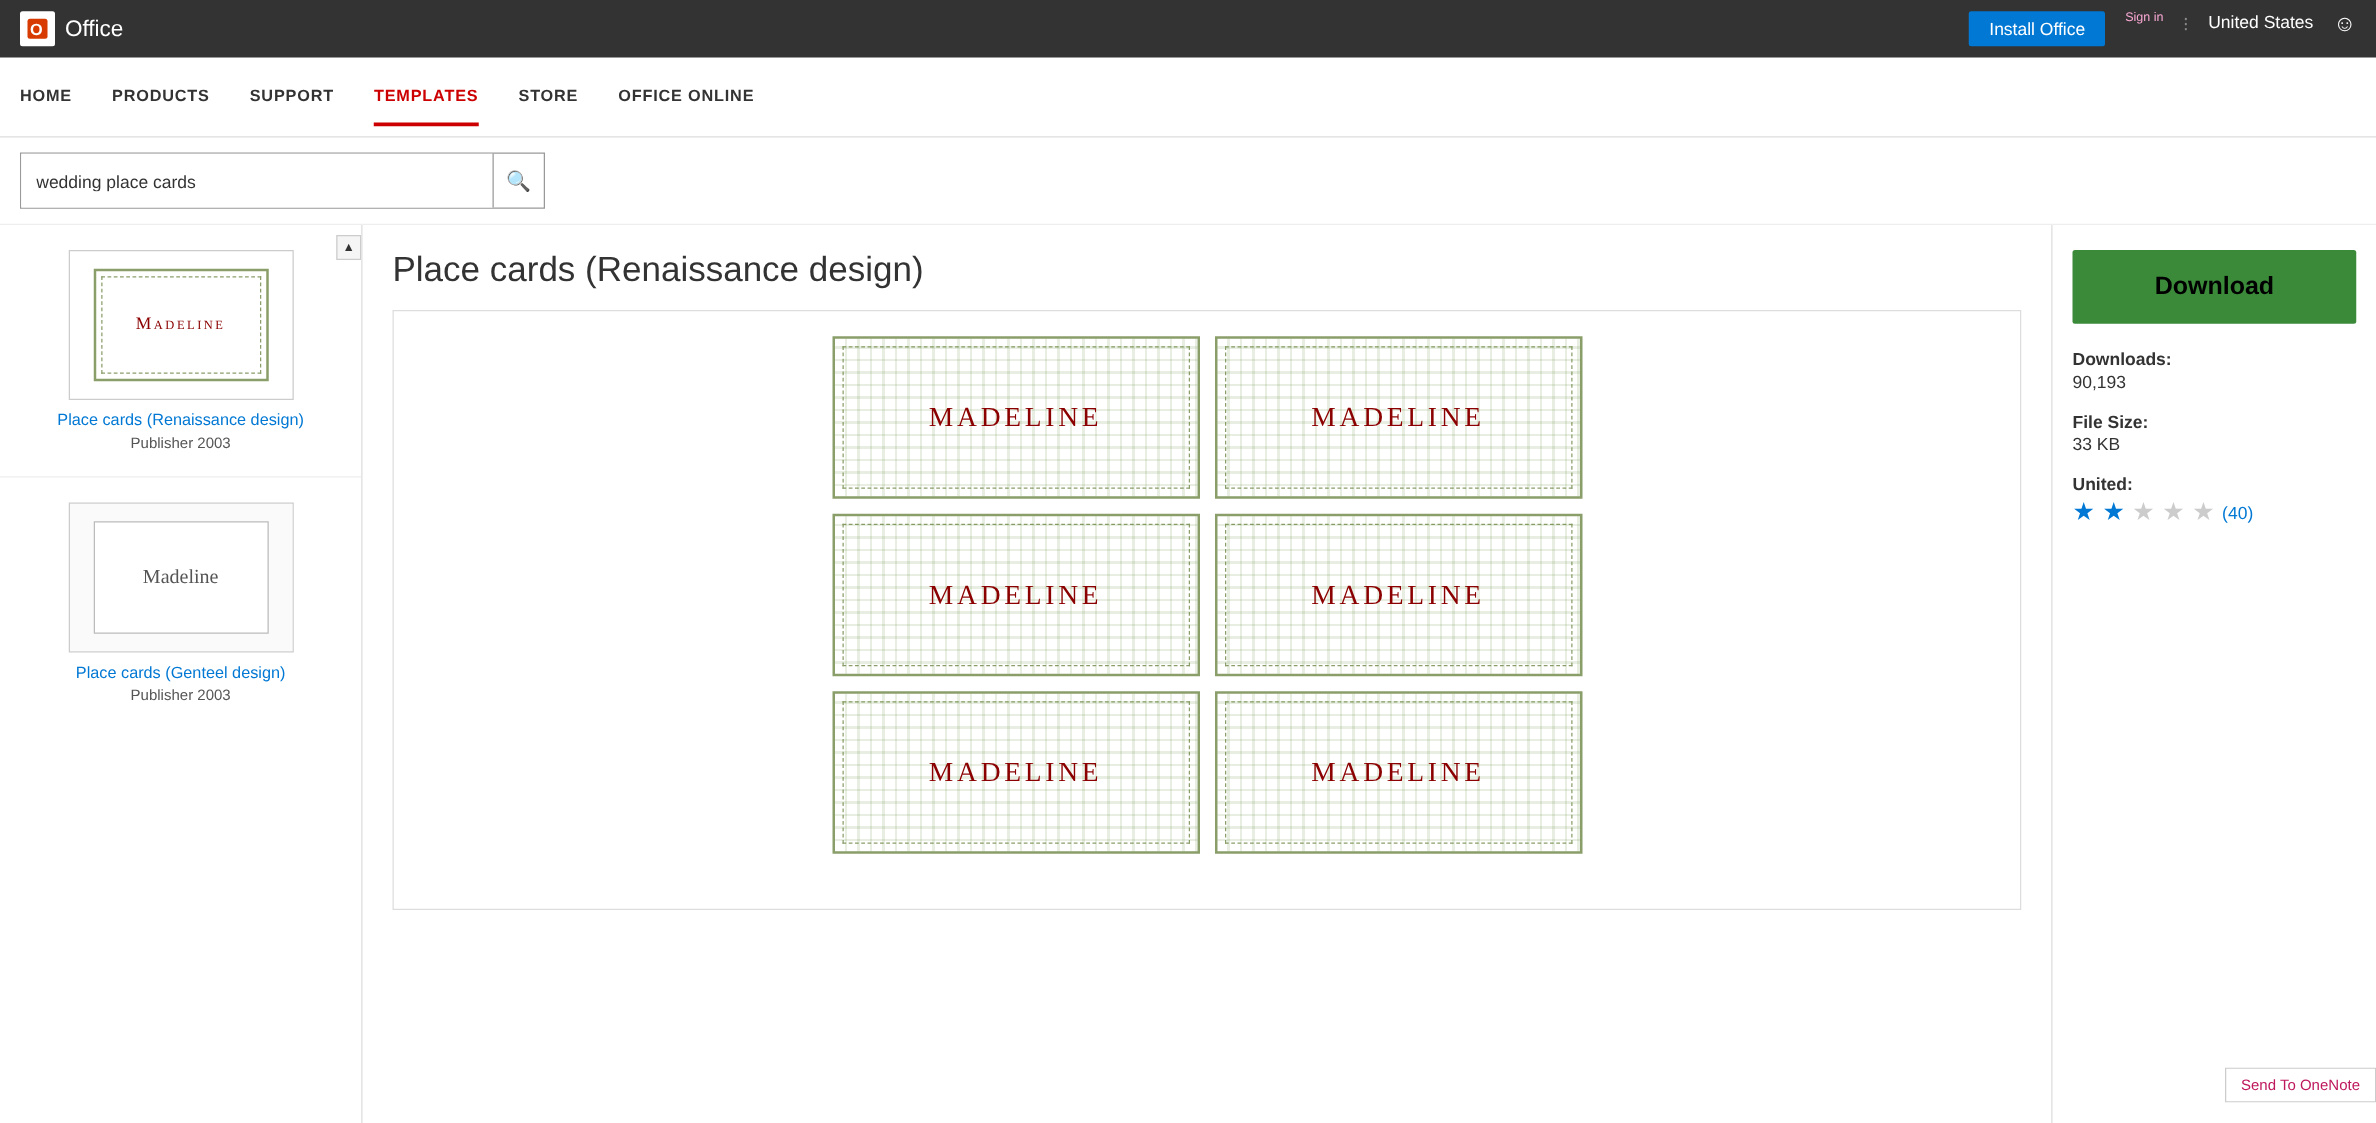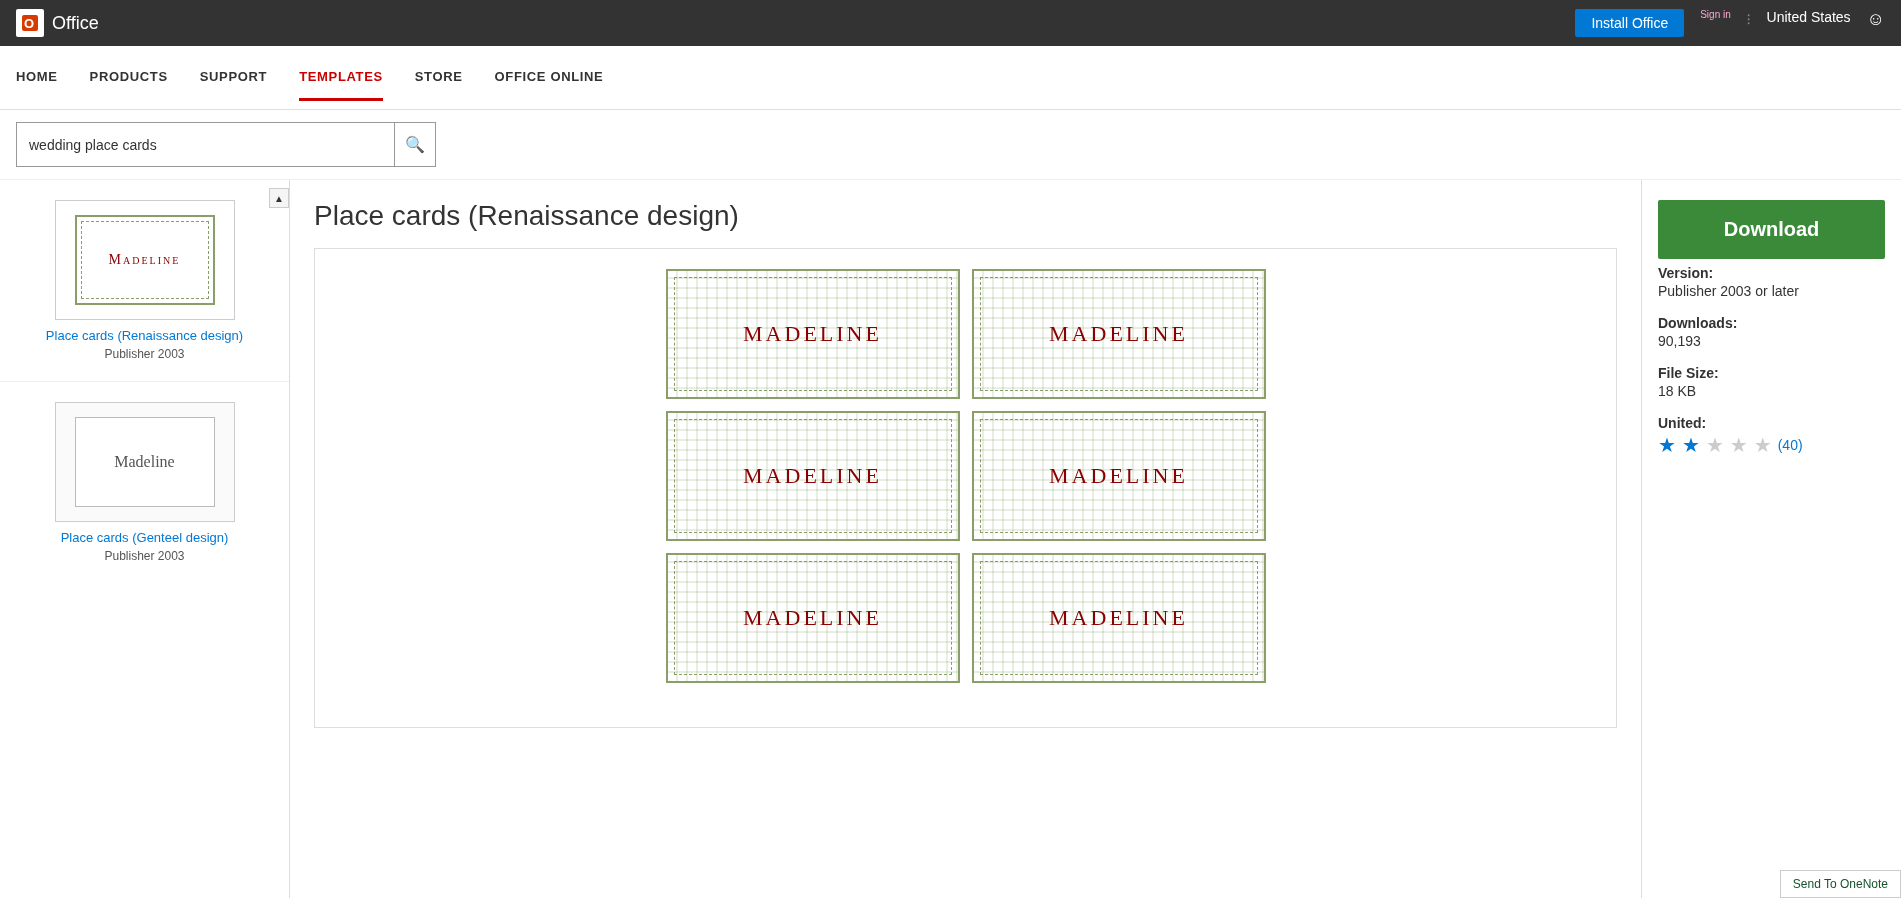--- a/index.html
+++ b/index.html
@@ -281,53 +281,53 @@
     }
 
     
     .right-panel {
       width: 260px;
       padding: 20px 16px;
       border-left: 1px solid #ddd;
     }
     .download-btn {
       background: #3a8a3a;
-      color: #ffffff;
+      color: #000000;
       border: none;
       width: 100%;
       padding: 18px 0;
       font-size: 20px;
       font-weight: 600;
       cursor: pointer;
       border-radius: 2px;
-      margin-bottom: 6px;
+      margin-bottom: 20px;
     }
     .meta-section { margin-bottom: 16px; }
     .meta-label { font-size: 14px; font-weight: 600; color: #333; margin-bottom: 2px; }
     .meta-value { font-size: 14px; color: #333; }
 
     
     .stars-wrap { display: flex; align-items: center; gap: 6px; }
     .star {
       font-size: 20px;
       color: #0078d4;
     }
     .star.empty { color: #ccc; }
     .rating-count { color: #0078d4; font-size: 14px; cursor: pointer; }
 
     .send-to-onenote-btn {
       position: fixed;
-      bottom: 0;
+      bottom: 16px;
       right: 0;
       background: #fff;
       border: 1px solid #ccc;
       padding: 6px 12px;
       font-size: 12px;
       cursor: pointer;
-      color: #14532d;
+      color: #be185d;
     }
   </style>
 </head>
 <body>
 
 <div class="top-bar">
   <div class="top-bar-logo">
     <div class="logo-icon">
       <svg width="20" height="20" viewBox="0 0 20 20">
         <rect x="2" y="2" width="16" height="16" rx="2" fill="#d83b01"></rect>
@@ -428,33 +428,29 @@
           <div class="vine-border"></div>
           <span class="place-card-name">MADELINE</span>
         </div>
       </div>
     </div>
   </div>
 
   <div class="right-panel">
     <button class="download-btn">Download</button>
 
-    <div class="meta-section">
-      <div class="meta-label">Version:</div>
-      <div class="meta-value">Publisher 2003 or later</div>
-    </div>
 
     <div class="meta-section">
       <div class="meta-label">Downloads:</div>
       <div class="meta-value">90,193</div>
     </div>
 
     <div class="meta-section">
       <div class="meta-label">File Size:</div>
-      <div class="meta-value">18 KB</div>
+      <div class="meta-value">33 KB</div>
     </div>
 
     <div class="meta-section">
       <div class="meta-label">United:</div>
       <div class="stars-wrap">
         <span class="star">★</span>
         <span class="star">★</span>
         <span class="star empty">★</span>
         <span class="star empty">★</span>
         <span class="star empty">★</span>

